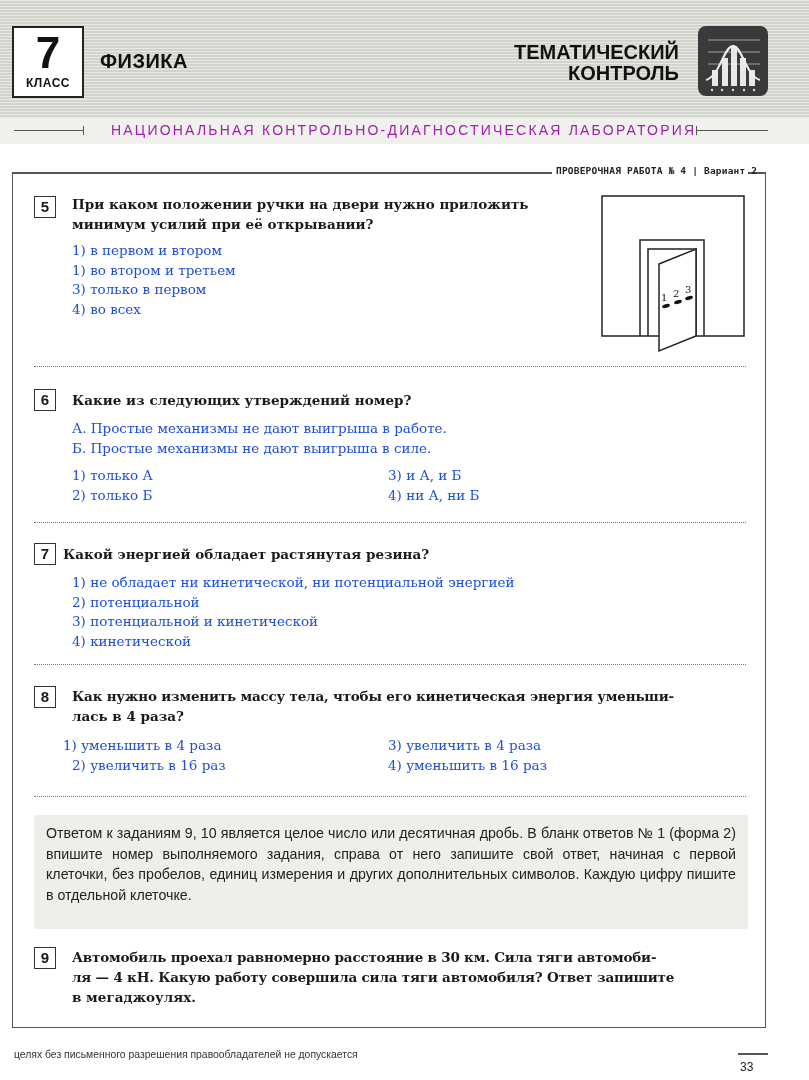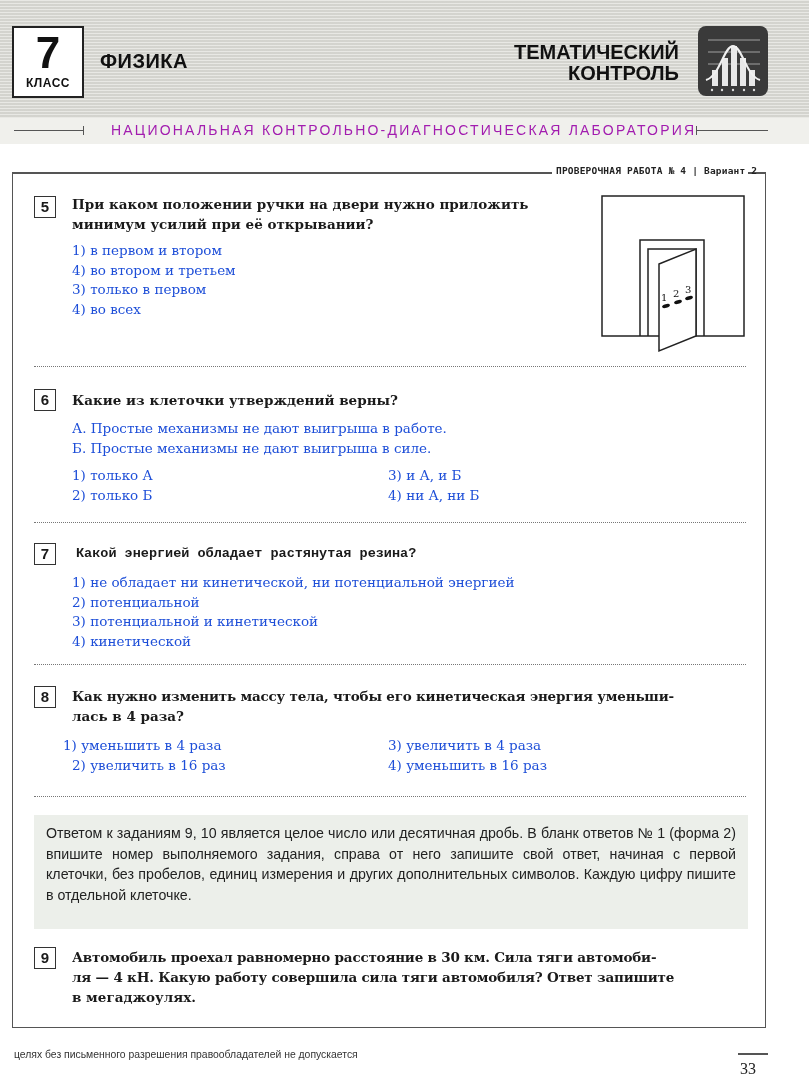--- a/index.html
+++ b/index.html
@@ -77,21 +77,21 @@
     font-family: "Liberation Sans", sans-serif; font-size: 14.2px; line-height: 20.5px; color: #222; text-align: justify;
   }
 
   .footer {
     position: absolute; left: 14px; top: 1048px; width: 680px;
     font-family: "Liberation Sans", sans-serif; font-size: 10.4px; line-height: 14px; color: #333;
   }
   .page-line { position: absolute; left: 738px; top: 1053px; width: 30px; height: 1.5px; background: #555; }
   .page-num {
     position: absolute; left: 740px; top: 1060px;
-    font-family: Liberation Serif, serif; font-size: 16px; color: #222; text-align: right;
+    font-family: Liberation Sans, sans-serif; font-size: 12px; color: #222; text-align: right;
   }
 </style>
 </head>
 <body>
 
 <div class="header-band"></div>
 <div class="grade-box">
   <span class="grade-num">7</span>
   <span class="grade-label">КЛАСС</span>
 </div>
@@ -125,51 +125,51 @@
 </div>
 
 <div class="frame"></div>
 <div class="frame-top-left"></div>
 <div class="frame-top-right"></div>
 <div class="work-label">ПРОВЕРОЧНАЯ РАБОТА № 4 | Вариант 2</div>
 
 <div class="qnum" style="left:34px; top:196px;">5</div>
 <div class="qtext" style="left:72px; top:194px; width:505px;">При каком положении ручки на двери нужно приложить минимум усилий при её открывании?</div>
 <div class="opt" style="left:72px; top:241px;">1) в первом и втором</div>
-<div class="opt" style="left:72px; top:260.5px;">4) во втором и третьем</div>
+<div class="opt" style="left:72px; top:260.5px;">1) во втором и третьем</div>
 <div class="opt" style="left:72px; top:280px;">3) только в первом</div>
 <div class="opt" style="left:72px; top:299.5px;">4) во всех</div>
 <div class="door-fig">
   <svg width="148" height="160" viewBox="0 0 148 160">
     <rect x="2" y="2" width="142" height="140" fill="none" stroke="#222" stroke-width="1.5"></rect>
     <polyline points="40,142 40,46 104,46 104,142" fill="none" stroke="#222" stroke-width="1.5"></polyline>
     <polyline points="48,142 48,55 96,55 96,142" fill="none" stroke="#222" stroke-width="1.5"></polyline>
     <polygon points="59,70 96,55 96,142 59,157" fill="#fff" stroke="#222" stroke-width="1.5"></polygon>
     <ellipse cx="66" cy="112" rx="4" ry="1.8" fill="#111" transform="rotate(-15 66 112)"></ellipse>
     <ellipse cx="78" cy="108" rx="4" ry="1.8" fill="#111" transform="rotate(-15 78 108)"></ellipse>
     <ellipse cx="89" cy="104" rx="4" ry="1.8" fill="#111" transform="rotate(-15 89 104)"></ellipse>
     <text x="61" y="107" font-family="DejaVu Serif, serif" font-size="10" fill="#111">1</text>
     <text x="73" y="103" font-family="DejaVu Serif, serif" font-size="10" fill="#111">2</text>
     <text x="85" y="99" font-family="DejaVu Serif, serif" font-size="10" fill="#111">3</text>
   </svg>
 </div>
 <div class="dotline" style="top:366px;"></div>
 
 <div class="qnum" style="left:34px; top:389px;">6</div>
-<div class="qtext" style="left:72px; top:390px;">Какие из клеточки утверждений верны?</div>
+<div class="qtext" style="left:72px; top:390px;">Какие из следующих утверждений номер?</div>
 <div class="opt" style="left:72px; top:419px;">А. Простые механизмы не дают выигрыша в работе.</div>
 <div class="opt" style="left:72px; top:438.5px;">Б. Простые механизмы не дают выигрыша в силе.</div>
 <div class="opt" style="left:72px; top:466px;">1) только А</div>
 <div class="opt" style="left:72px; top:485.5px;">2) только Б</div>
 <div class="opt" style="left:388px; top:466px;">3) и А, и Б</div>
 <div class="opt" style="left:388px; top:485.5px;">4) ни А, ни Б</div>
 <div class="dotline" style="top:522px;"></div>
 
 <div class="qnum" style="left:34px; top:543px;">7</div>
-<div class="qtext" style="left:76px; top:544px;font-family:Liberation Mono, monospace;">Какой энергией обладает растянутая резина?</div>
+<div class="qtext" style="left:63px; top:544px;">Какой энергией обладает растянутая резина?</div>
 <div class="opt" style="left:72px; top:573px;">1) не обладает ни кинетической, ни потенциальной энергией</div>
 <div class="opt" style="left:72px; top:592.5px;">2) потенциальной</div>
 <div class="opt" style="left:72px; top:612px;">3) потенциальной и кинетической</div>
 <div class="opt" style="left:72px; top:631.5px;">4) кинетической</div>
 <div class="dotline" style="top:664px;"></div>
 
 <div class="qnum" style="left:34px; top:686px;">8</div>
 <div class="qtext" style="left:72px; top:686px; white-space:nowrap; letter-spacing:-0.2px;">Как нужно изменить массу тела, чтобы его кинетическая энергия уменьши-</div>
 <div class="qtext" style="left:72px; top:706px;">лась в 4 раза?</div>
 <div class="opt" style="left:63px; top:736px;">1) уменьшить в 4 раза</div>

